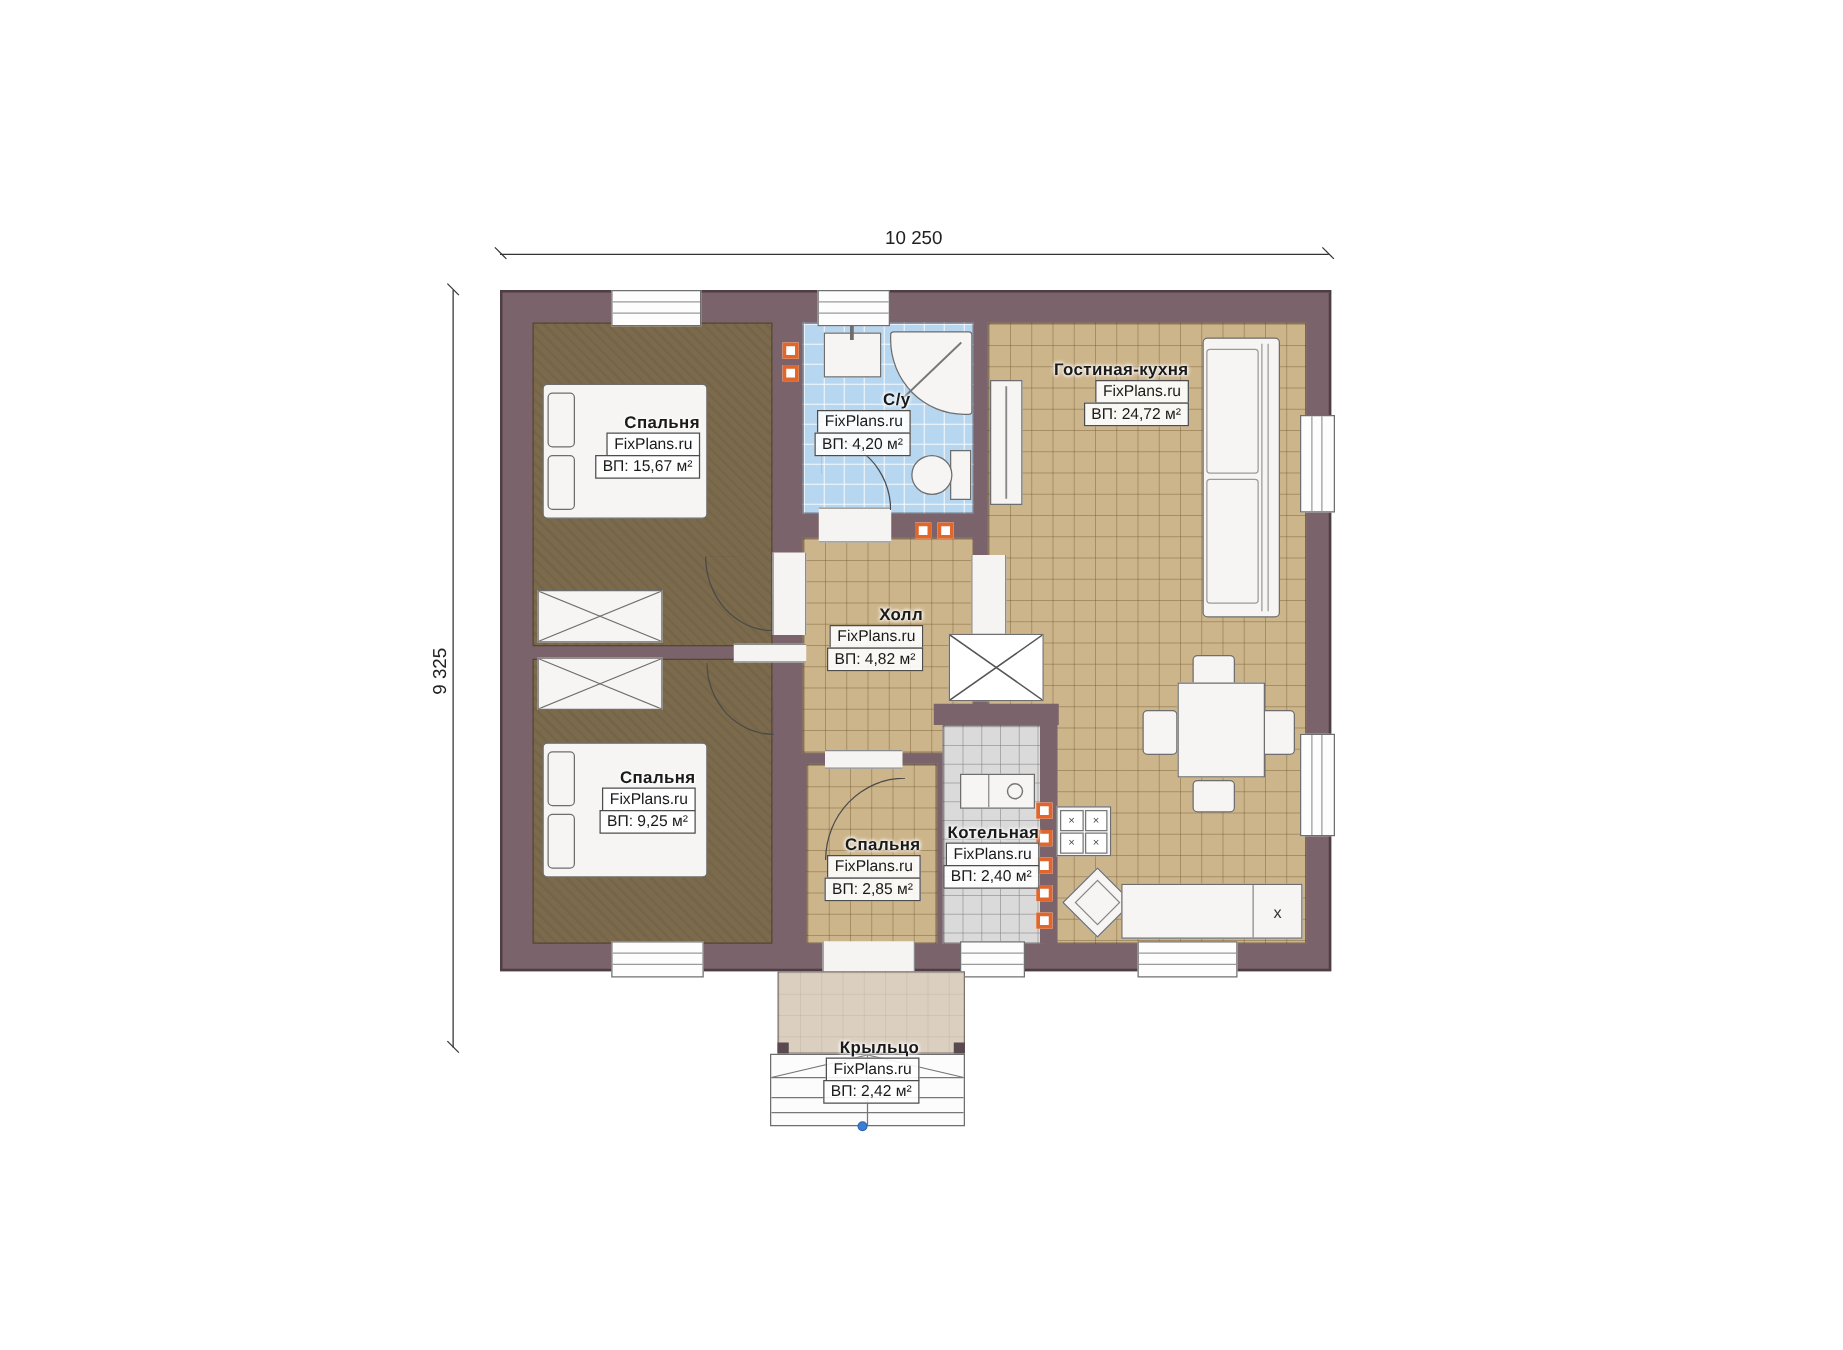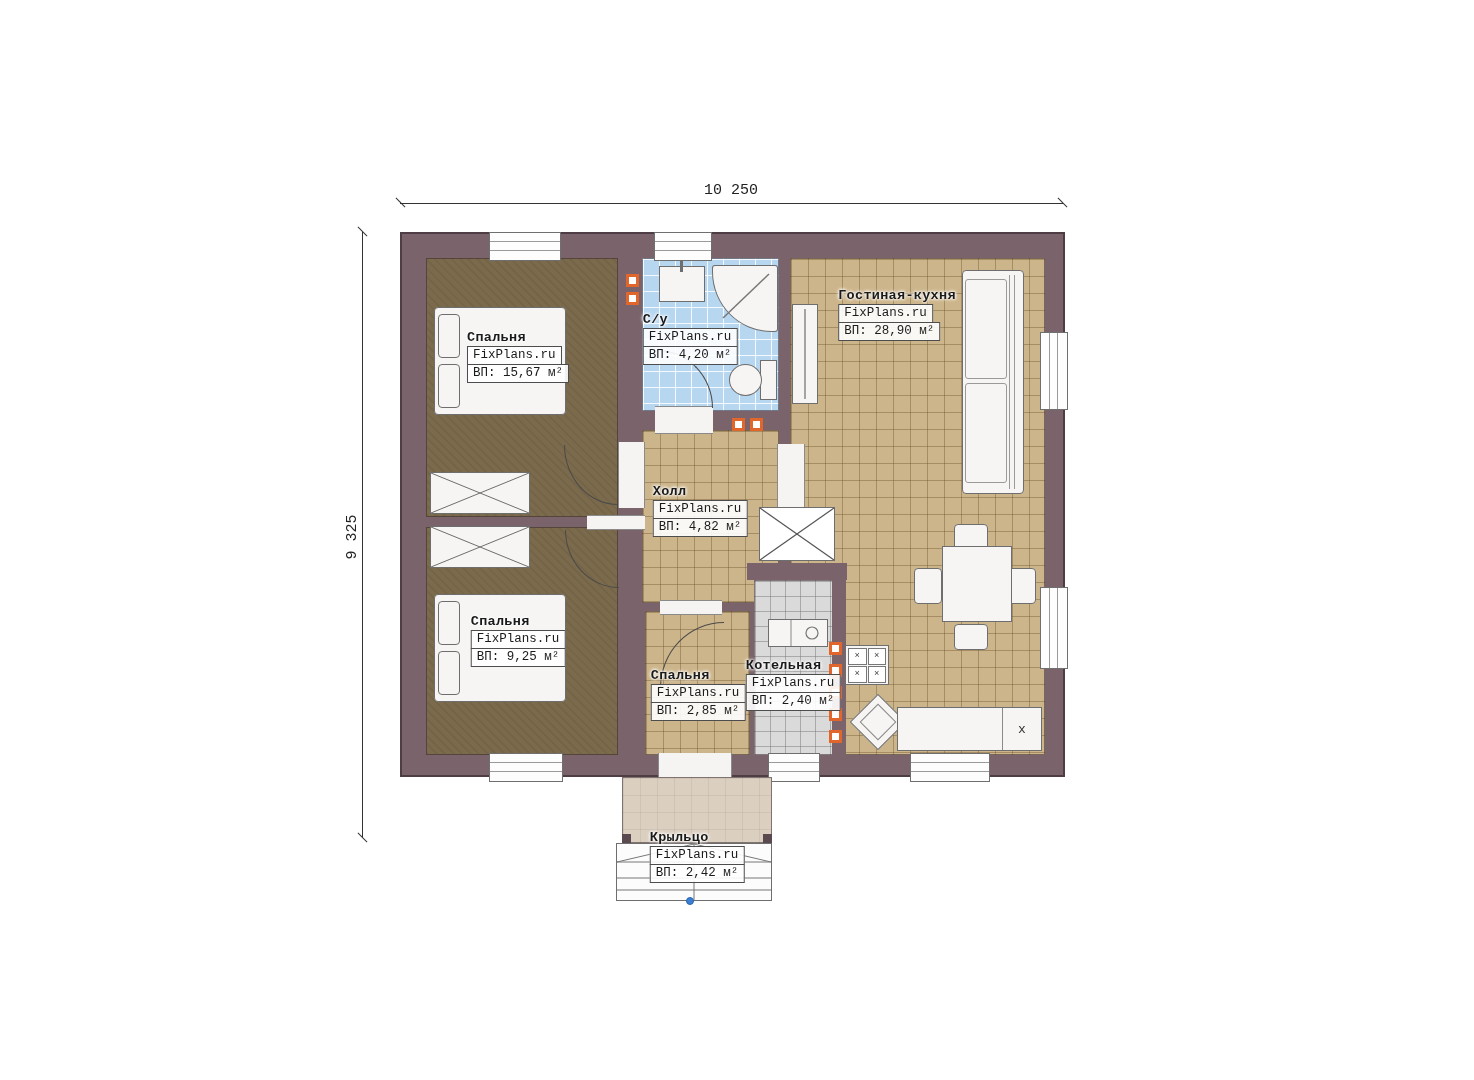--- a/index.html
+++ b/index.html
@@ -1,17 +1,17 @@
 <!DOCTYPE html>
 <html><head>
 <meta charset="utf-8">
 <style>
   html,body{margin:0;padding:0;background:#fff;}
   #page{position:relative;width:1423px;height:1080px;background:#fff;overflow:hidden;
-        font-family:Liberation Mono, monospace;color:#1a1a1a;}
+        font-family:Liberation Sans, sans-serif;color:#1a1a1a;}
   .abs{position:absolute;box-sizing:border-box;}
   
   #building{position:absolute;left:400px;top:232px;width:665px;height:545px;
             background:#7a636a;border:2px solid #4e3d44;box-sizing:border-box;}
   
   .floor{position:absolute;box-sizing:border-box;border:1px solid rgba(55,40,45,.55);}
   .tanf{background-color:#cdb58b;
         background-image:linear-gradient(rgba(110,85,45,.42) 1px,transparent 1px),
                          linear-gradient(90deg,rgba(110,85,45,.42) 1px,transparent 1px);
         background-size:17px 17px;}
@@ -42,21 +42,21 @@
   .furn{position:absolute;background:#f6f5f3;border:1px solid #6e6e6e;box-sizing:border-box;}
   .rnd{border-radius:4px;}
   
   .rad{position:absolute;width:13px;height:13px;background:#fff;border:3px solid #e0662b;box-sizing:border-box;}
   
   .arc{position:absolute;box-sizing:border-box;border:0 solid #4a4a4a;background:transparent;}
   .arc.bl{border-left-width:1.5px;border-bottom-width:1.5px;border-bottom-left-radius:100% 100%;}
   .arc.tr{border-top-width:1.5px;border-right-width:1.5px;border-top-right-radius:100% 100%;}
   .arc.tl{border-top-width:1.5px;border-left-width:1.5px;border-top-left-radius:100% 100%;}
   
-  .rlabel{position:absolute;display:flex;flex-direction:column;align-items:flex-start;
+  .rlabel{position:absolute;display:flex;flex-direction:column;align-items:flex-end;
           transform:translateX(-50%);z-index:30;}
   .rname{font-size:13.5px;font-weight:bold;letter-spacing:.3px;white-space:nowrap;
          text-shadow:0 0 3px #fff,0 0 3px #fff,0 0 4px #fff;margin-bottom:2px;}
   .bx{border:1px solid #4d4d4d;background:rgba(255,255,255,.9);padding:0 5px;
       font-size:12.5px;line-height:17px;white-space:nowrap;margin-top:-1px;}
   
   .dimline{position:absolute;background:#333;}
   .tick{position:absolute;width:13px;height:1px;background:#333;}
   .dimtext{position:absolute;font-size:15px;color:#222;white-space:nowrap;}
   
@@ -230,21 +230,21 @@
 
   <div class="rlabel" style="left:700px;top:484px;">
     <div class="rname">Холл</div>
     <div class="bx">FixPlans.ru</div>
     <div class="bx">ВП: 4,82 м²</div>
   </div>
 
   <div class="rlabel" style="left:897px;top:288px;">
     <div class="rname">Гостиная-кухня</div>
     <div class="bx">FixPlans.ru</div>
-    <div class="bx">ВП: 28,90 м²</div>
+    <div class="bx">ВП: 24,72 м²</div>
   </div>
 
   <div class="rlabel" style="left:518px;top:614px;">
     <div class="rname">Спальня</div>
     <div class="bx">FixPlans.ru</div>
     <div class="bx">ВП: 9,25 м²</div>
   </div>
 
   <div class="rlabel" style="left:698px;top:668px;">
     <div class="rname">Спальня</div>

